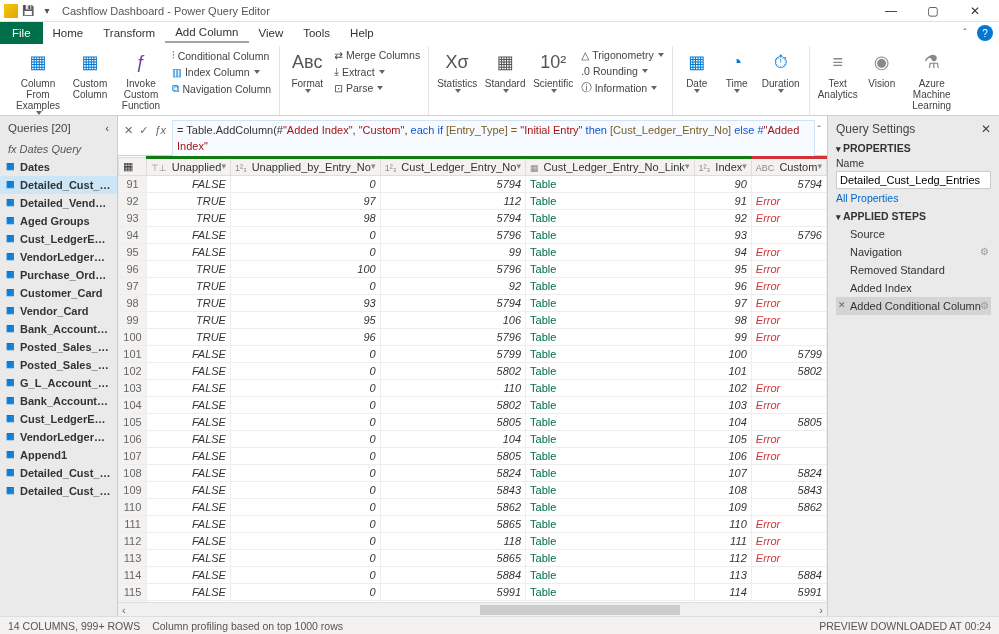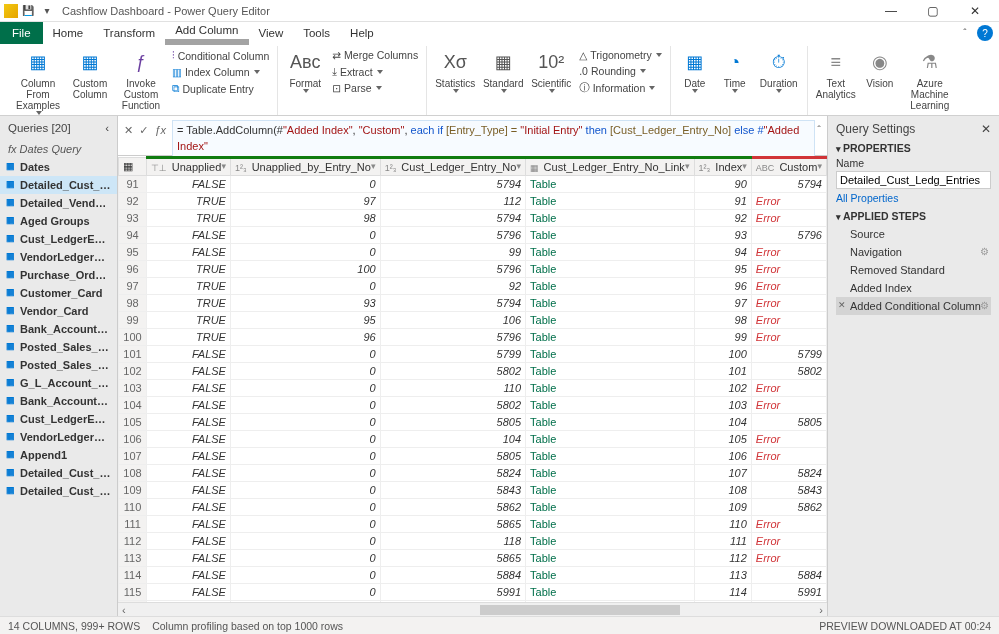--- a/index.html
+++ b/index.html
@@ -9,21 +9,21 @@
 .titlebar .app-icon { width: 14px; height: 14px; background: linear-gradient(135deg,#f2c811,#e6a500); margin-right: 4px; }
 .titlebar .qat { display: flex; gap: 4px; margin-right: 8px; }
 .titlebar .qat span { width: 14px; height: 14px; display:flex; align-items:center; justify-content:center; font-size:10px; color:#555;}
 .titlebar .title { font-size: 11px; color: #555; }
 .titlebar .win-controls { margin-left: auto; display: flex; gap: 2px; }
 .titlebar .win-controls span { width: 40px; height: 20px; display:flex; align-items:center; justify-content:center; font-size:12px; color:#333;}
 
 .menubar { height: 22px; background: #fff; display: flex; align-items: center; padding-left: 0; font-size: 11.5px; }
 .file-tab { background: #006F4A; color: #fff; padding: 3px 12px; height:100%; display:flex; align-items:center;}
 .menubar .menu-item { padding: 3px 10px; color: #333; }
-.menubar .menu-item.active { border-bottom: 6px solid #a3a3a3; }
+.menubar .menu-item.active { border-bottom: 2px solid #a3a3a3; }
 .menubar .help-icons { margin-left:auto; display:flex; gap:4px; padding-right:6px;}
 .menubar .help-icons span{ width:16px; height:16px; border-radius:50%; display:flex;align-items:center;justify-content:center; font-size:10px;}
 
 .ribbon { height: 72px; background: #fff; border-bottom: 1px solid #d0d0d0; display: flex; padding: 2px 6px 0 6px; }
 .ribbon-group { border-right: 1px solid #e5e5e5; padding: 0 6px; display:flex; flex-direction:column; justify-content:space-between;}
 .ribbon-group .buttons { display:flex; gap:4px; flex:1; align-items:flex-start; padding-top:2px;}
 .ribbon-btn-big { display:flex; flex-direction:column; align-items:center; width:52px; font-size:10px; text-align:center; line-height:1.1; color:#444; padding:2px;}
 .ribbon-btn-big .icn { width:28px; height:26px; margin-bottom:2px; display:flex; align-items:center; justify-content:center; font-size:18px;}
 .ribbon-group .small-list { display:flex; flex-direction:column; gap:2px; font-size:10.5px; color:#444;}
 .ribbon-group .small-list div { display:flex; align-items:center; gap:3px; padding:1px 2px;}
@@ -129,21 +129,21 @@
             <span style="color:#6b3fa0;">⫶</span>
             <span>Conditional Column</span>
           </div>
         <div>
             <span style="color:#0078d4;">▥</span>
             <span>Index Column</span>
             <span class="tri"></span>
           </div>
         <div>
             <span style="color:#0078d4;">⧉</span>
-            <span>Duplicate Entry</span>
+            <span>Navigation Column</span>
           </div>
       </div>
     </div>
     <div class="ribbon-group-label">General</div>
   </div>
   <div class="ribbon-group">
     <div class="buttons">
       <div class="ribbon-btn-big" style="width:42px;">
           <div class="icn" style="color:#555;">Aʙᴄ</div>
           <span>Format</span>

